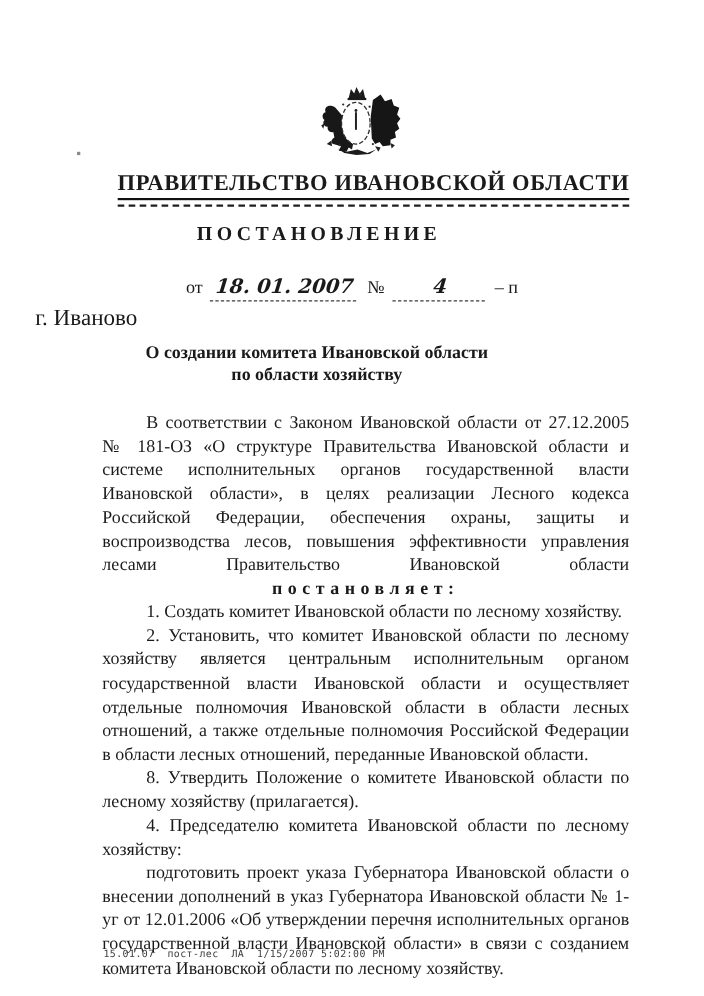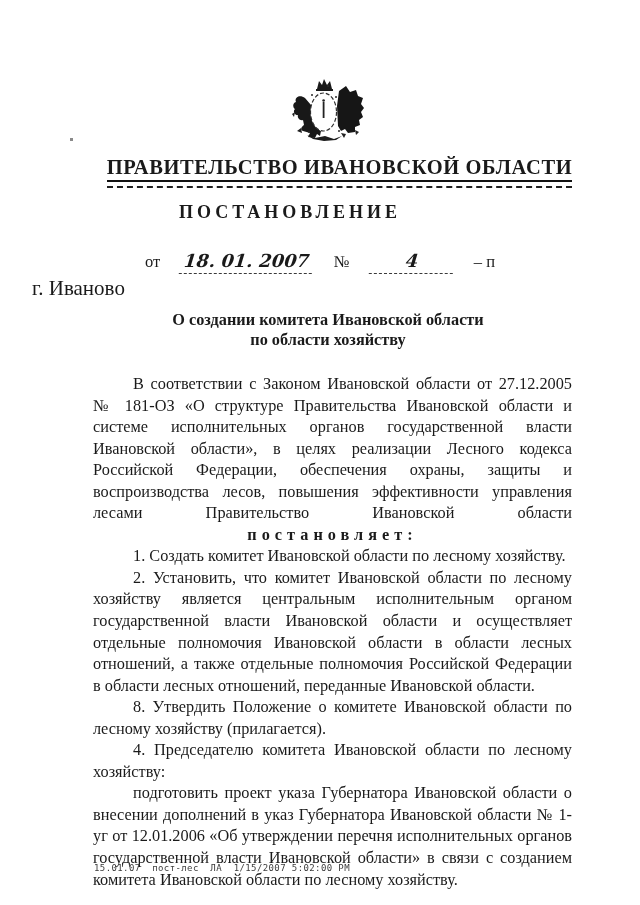--- a/index.html
+++ b/index.html
@@ -22,38 +22,38 @@
     white-space:nowrap;
   }
   .doc-type{
     position:absolute;top:202px;left:0;width:580px;text-align:center;
     font-size:18px;font-weight:bold;letter-spacing:4px;
   }
   .date-line{
     position:absolute;top:250px;left:0;width:640px;
     text-align:center;font-size:16.5px;white-space:nowrap;
   }
-  .date-line .lbl{margin:0 16px;}
+  .date-line .lbl{margin:0 4px;}
   .hw{
     display:inline-block;text-align:center;
     font-family:"DejaVu Serif", serif;
     font-style:italic;font-weight:bold;font-size:18px;
     transform:skewX(-6deg);
   }
   .dash-u{border-bottom:1.6px dashed #3a3a3a;padding:0 4px 2px 4px;}
   .date-field{min-width:92px;}
   .num-field{min-width:76px;}
   .city{
     position:absolute;top:276px;left:0;width:640px;text-align:left;
     font-size:21px;
     padding-left:32px;
   }
   .subject{
     position:absolute;top:310px;left:0;width:576px;text-align:center;
-    font-size:16.3px;font-weight:bold;line-height:19.5px;padding-left:40px;
+    font-size:16.3px;font-weight:bold;line-height:19.5px;
   }
   .body-text{
     position:absolute;top:373px;left:93px;width:479px;
     font-size:16.3px;line-height:21.55px;
   }
   .body-text p{margin:0;}
   .para{text-align:justify;text-indent:40px;}
   .intro{text-align:justify;text-align-last:justify;}
   .resolve{
     font-weight:bold;letter-spacing:5px;text-indent:0;text-align:center;

